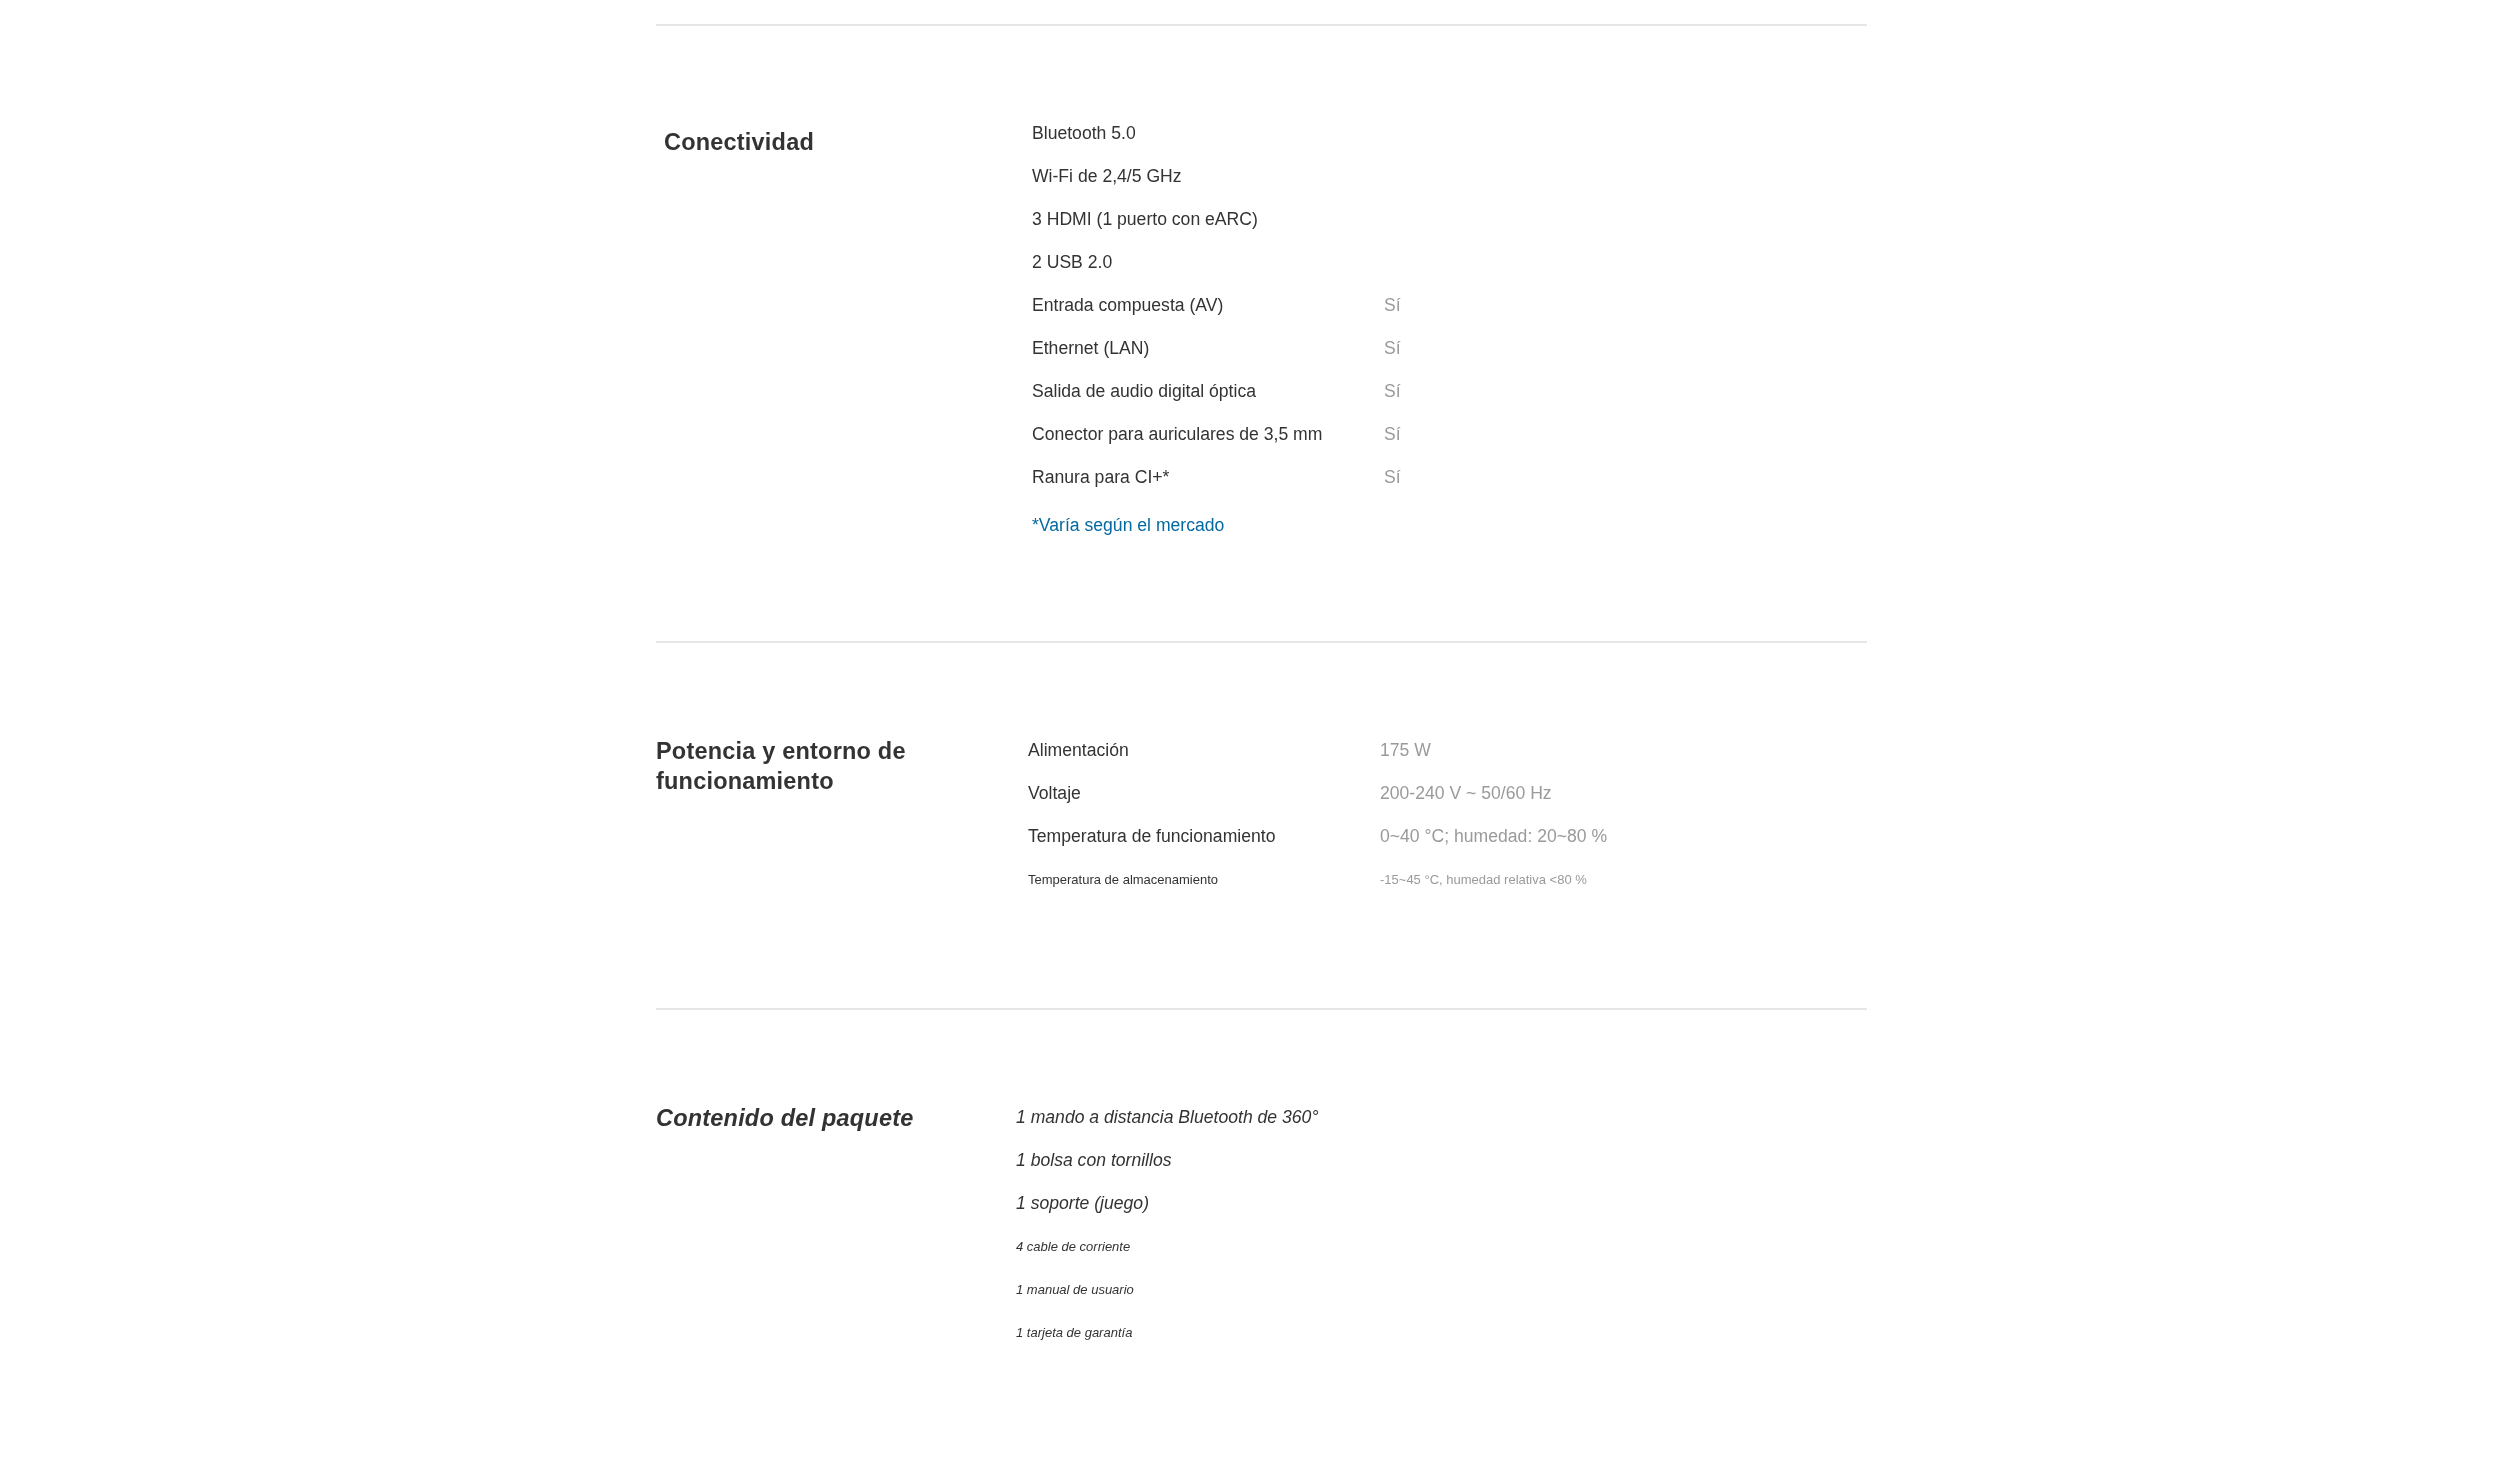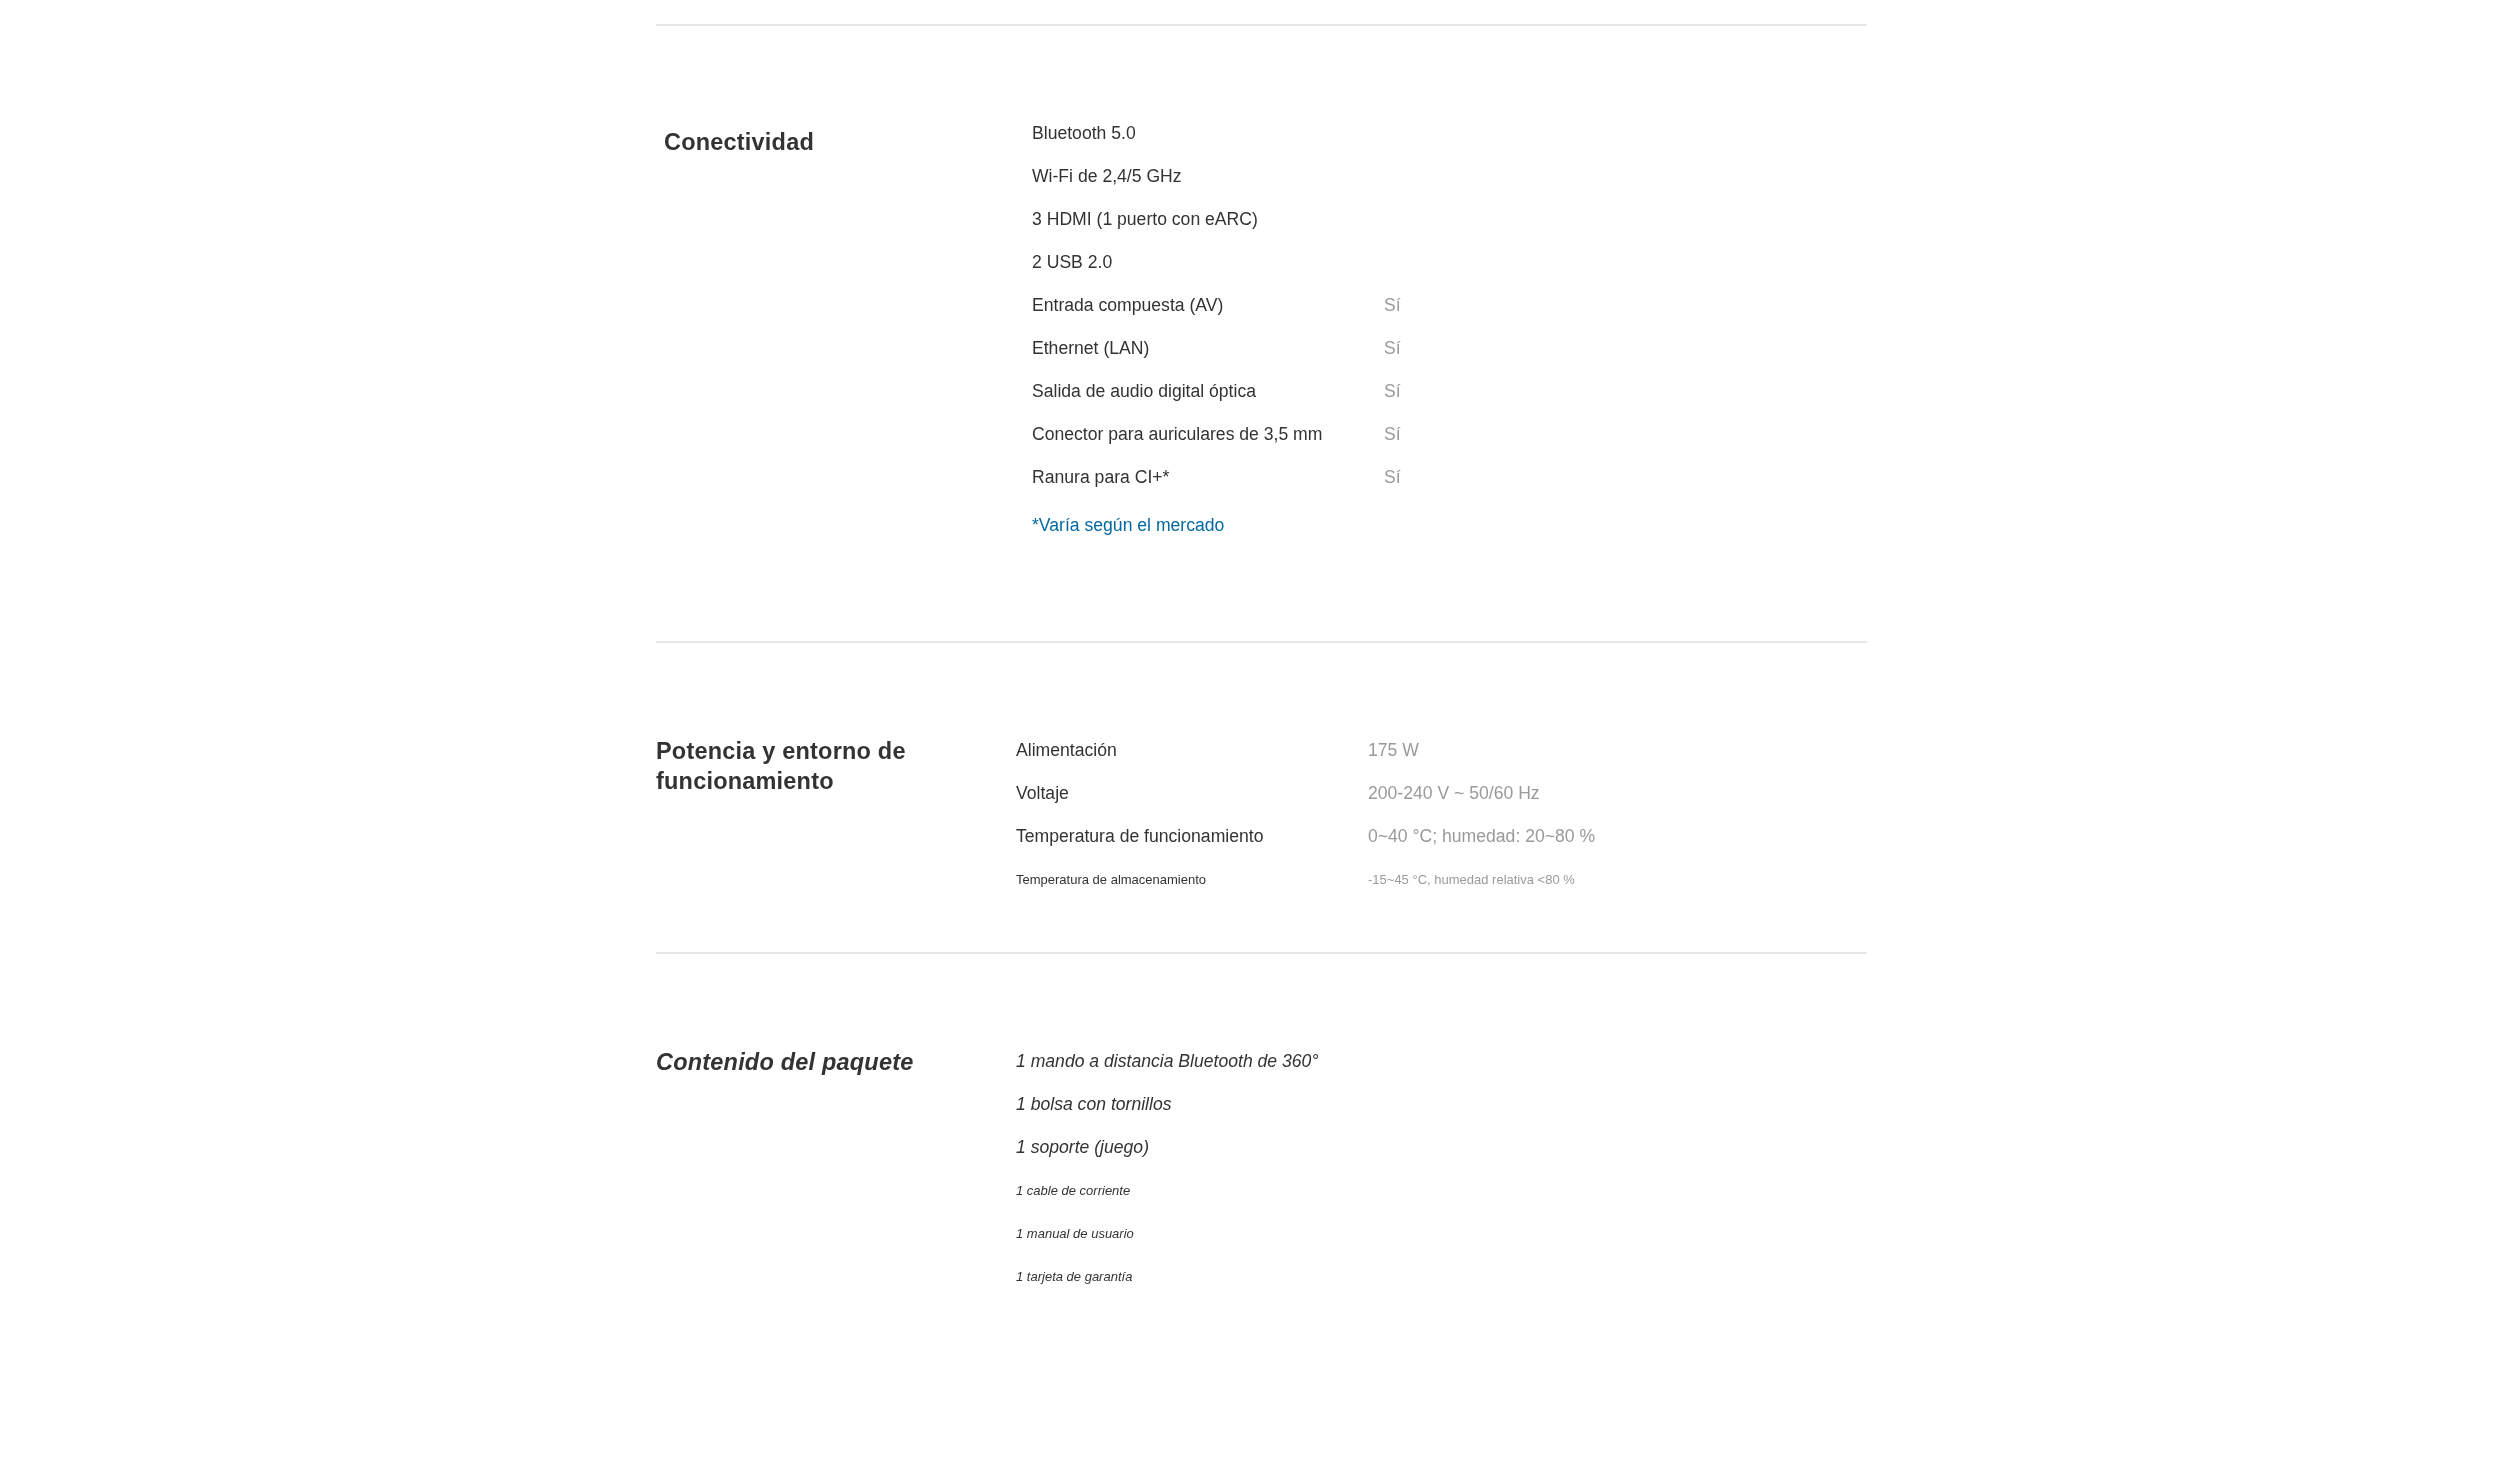--- a/index.html
+++ b/index.html
@@ -24,21 +24,21 @@
   }
   .divider.top {
     margin-top: 23.5px;
   }
   .spec-section {
     display: flex;
     align-items: flex-start;
     padding-top: 86px;
   }
   .spec-section.s1 { padding-bottom: 99px; }
-  .spec-section.s2 { padding-bottom: 51px; }
+  .spec-section.s2 { padding-bottom: 107px; gap: 12px; }
   .spec-section.s3 { padding-bottom: 0; font-style: italic; }
   .section-title {
     width: 360px;
     flex: 0 0 360px;
     box-sizing: border-box;
     padding-right: 45px;
     padding-top: 7.8px;
     font-size: 23.5px;
     line-height: 30px;
     font-weight: 700;
@@ -147,21 +147,21 @@
           <div class="row">
             <span class="text">1 mando a distancia Bluetooth de 360°</span>
           </div>
           <div class="row">
             <span class="text">1 bolsa con tornillos</span>
           </div>
           <div class="row">
             <span class="text">1 soporte (juego)</span>
           </div>
           <div class="row small">
-            <span class="text">1 cable de corriente</span>
+            <span class="text">4 cable de corriente</span>
           </div>
           <div class="row small">
             <span class="text">1 manual de usuario</span>
           </div>
           <div class="row small">
             <span class="text">1 tarjeta de garantía</span>
           </div>
         </div>
       </section>
     </div>

